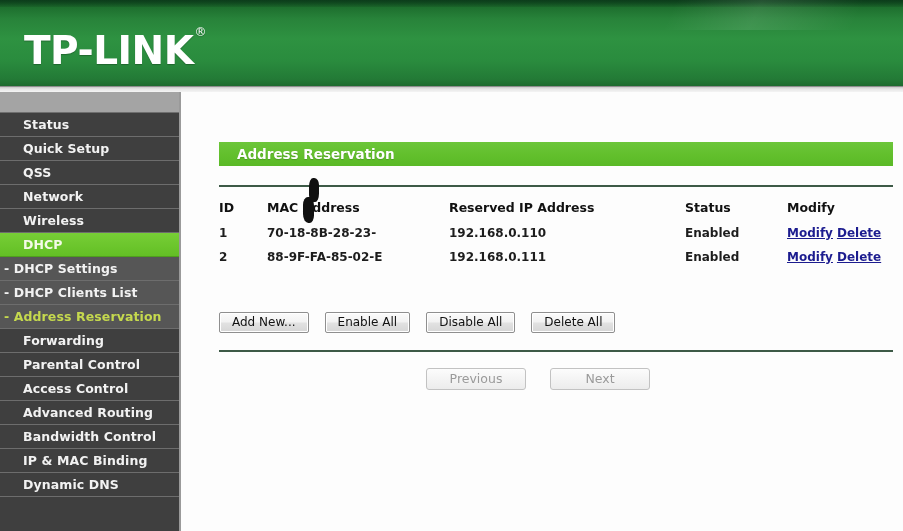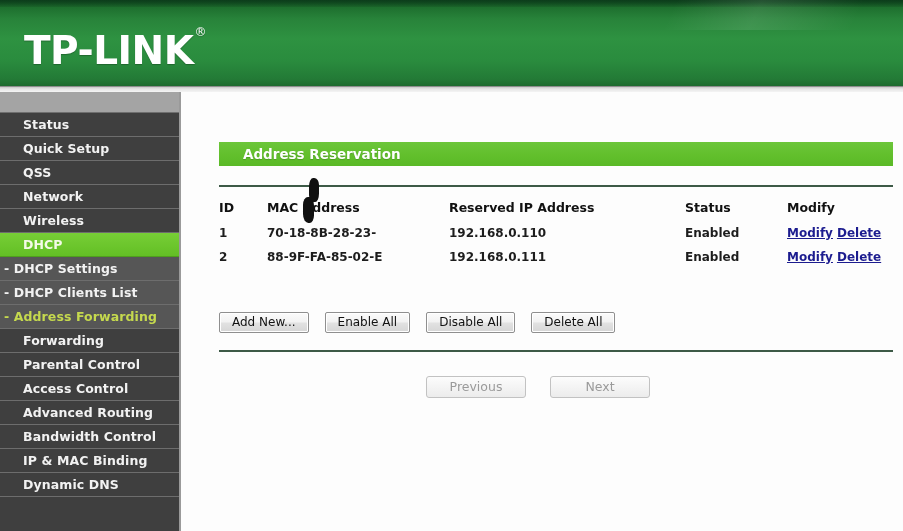--- a/index.html
+++ b/index.html
@@ -153,21 +153,21 @@
     position: absolute;
     left: 36px;
     top: 50px;
     width: 674px;
     height: 24px;
     line-height: 24px;
     background: linear-gradient(180deg, #6cc63a 0%, #62bf2c 55%, #5ab927 100%);
     color: #ffffff;
     font-size: 13.5px;
     font-weight: bold;
-    padding-left: 24px;
+    padding-left: 18px;
     box-sizing: border-box;
     font-family: "DejaVu Sans", sans-serif;
     text-shadow: 0 1px 1px rgba(0,0,0,0.18);
   }
 
   .rule {
     position: absolute;
     left: 36px;
     width: 674px;
     height: 0;
@@ -282,21 +282,20 @@
     background: linear-gradient(180deg, #fcfcfc 0%, #f4f4f4 50%, #ececec 100%);
     border: 1px solid #c2c2c2;
     border-radius: 3px;
     font-size: 12.5px;
     color: #9a9a9a;
     line-height: 20px;
     text-align: center;
     font-family: "DejaVu Sans", sans-serif;
     box-sizing: border-box;
     cursor: default;
-    margin-top: 8px;
   }
 </style>
 </head>
 <body>
 
 <div id="screen">
 
   <div class="banner">
     <div class="banner-sheen"></div>
     <div class="logo"><span>TP-LINK</span><sup>®</sup></div>
@@ -307,21 +306,21 @@
     <div class="sidebar-cap"></div>
     <div id="nav-list">
         <div class="nav-item"><span>Status</span></div>
         <div class="nav-item"><span>Quick Setup</span></div>
         <div class="nav-item"><span>QSS</span></div>
         <div class="nav-item"><span>Network</span></div>
         <div class="nav-item"><span>Wireless</span></div>
         <div class="nav-item active-parent"><span>DHCP</span></div>
         <div class="nav-item sub"><span>- DHCP Settings</span></div>
         <div class="nav-item sub"><span>- DHCP Clients List</span></div>
-        <div class="nav-item sub active-sub"><span>- Address Forwarding</span></div>
+        <div class="nav-item sub active-sub"><span>- Address Reservation</span></div>
         <div class="nav-item"><span>Forwarding</span></div>
         <div class="nav-item"><span>Parental Control</span></div>
         <div class="nav-item"><span>Access Control</span></div>
         <div class="nav-item"><span>Advanced Routing</span></div>
         <div class="nav-item"><span>Bandwidth Control</span></div>
         <div class="nav-item"><span>IP &amp; MAC Binding</span></div>
         <div class="nav-item"><span>Dynamic DNS</span></div>
       </div>
   </div>
 

